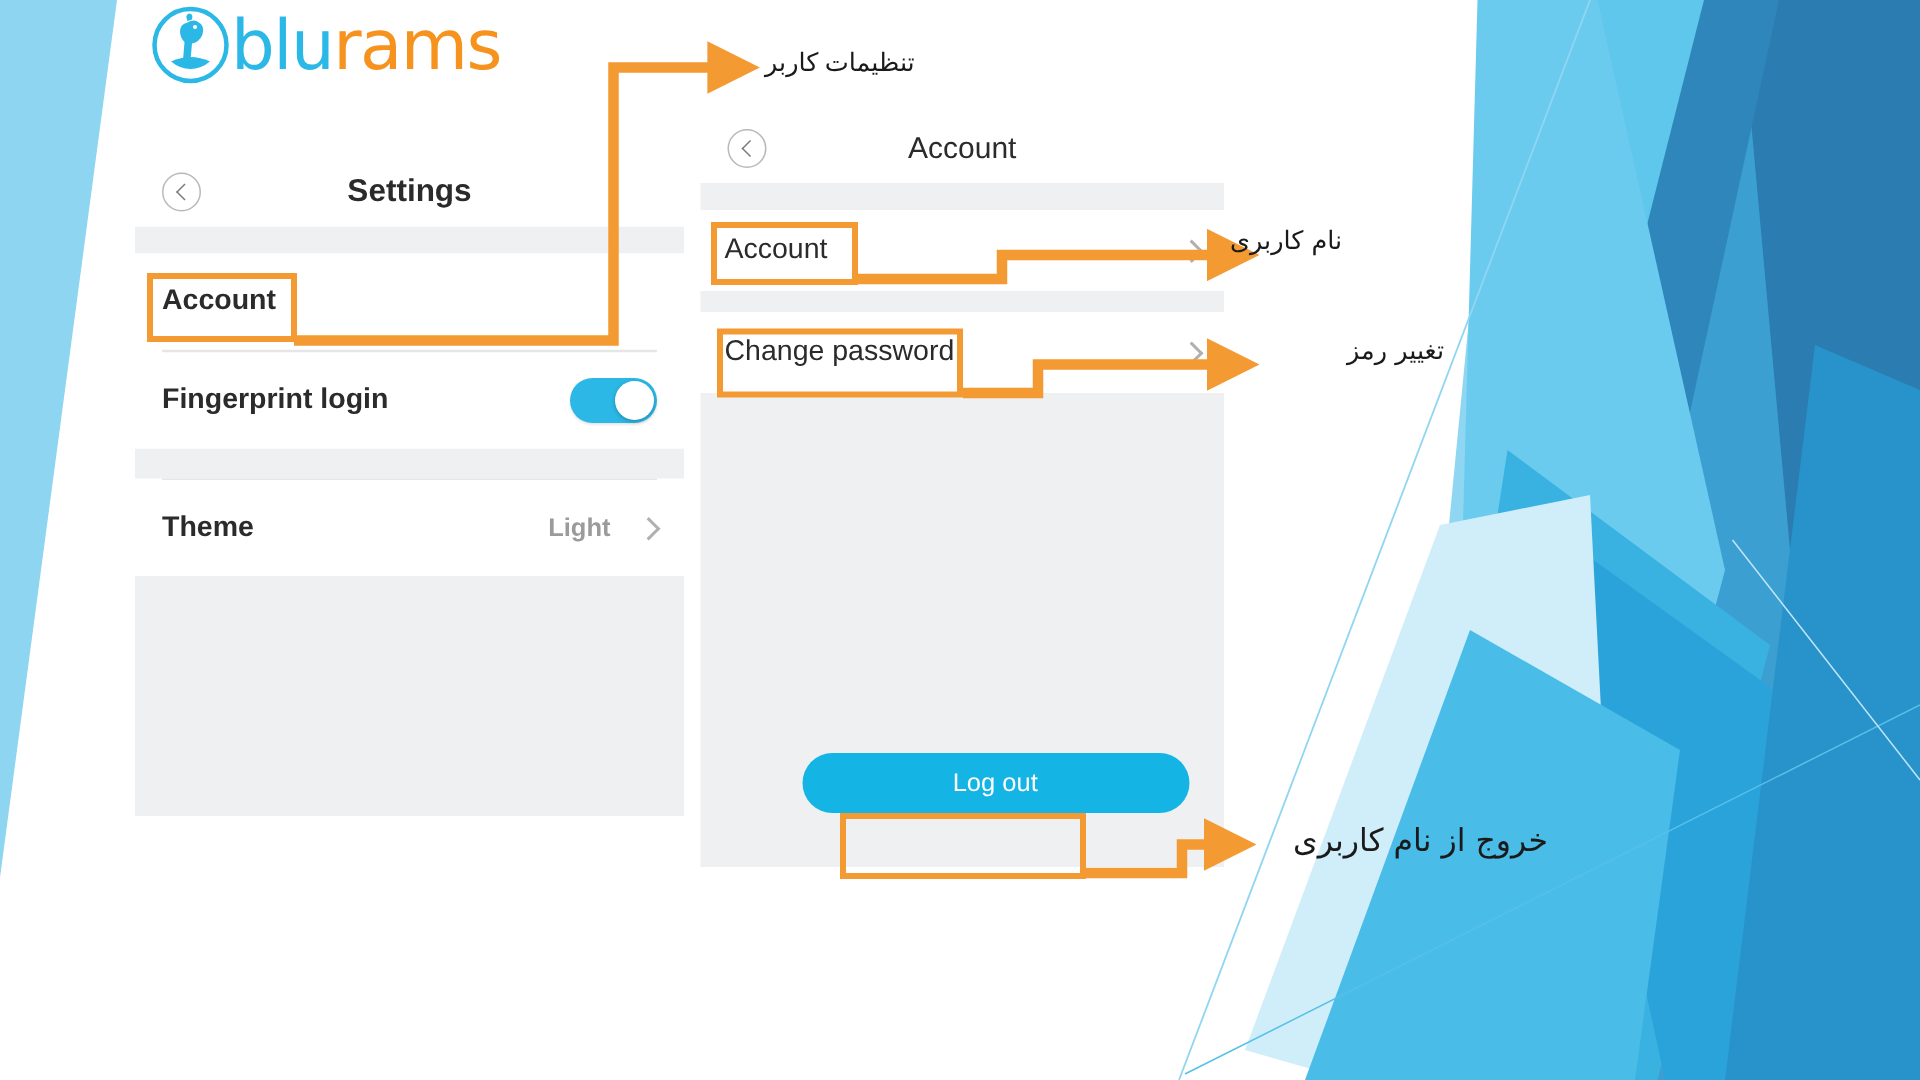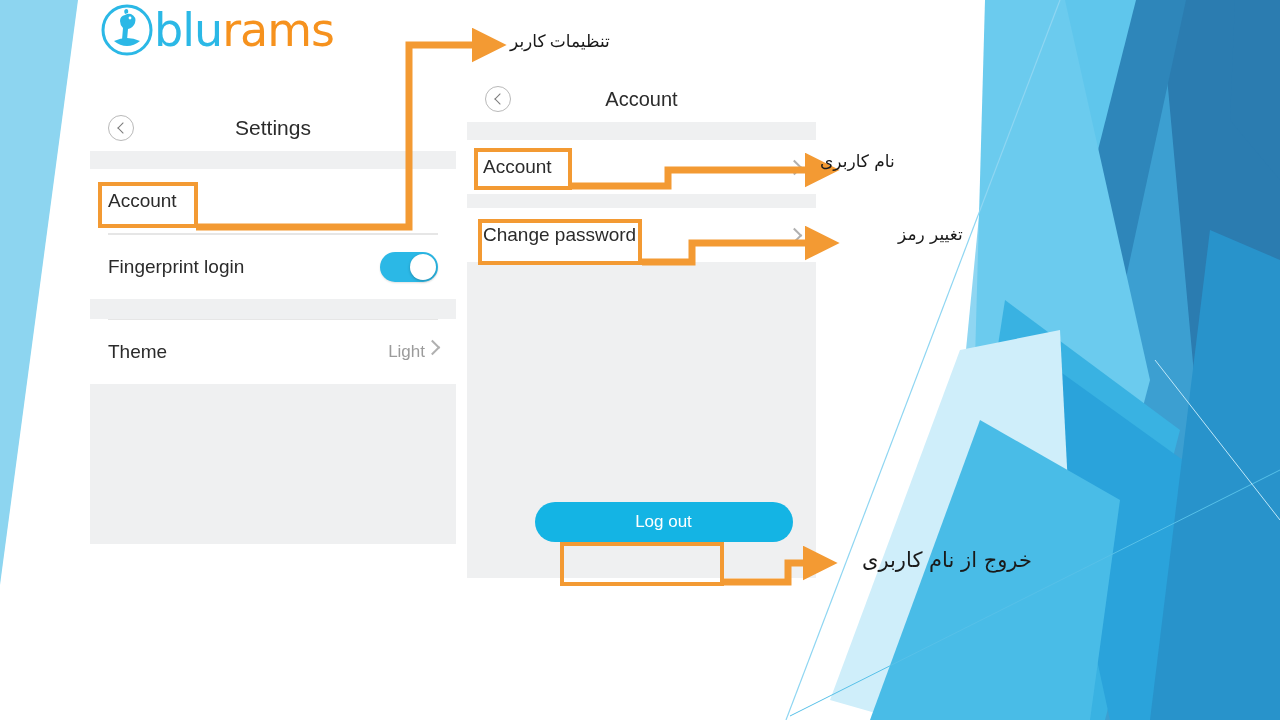--- a/index.html
+++ b/index.html
@@ -60,20 +60,21 @@
   .phone {
     position: absolute;
     background: #ffffff;
     z-index: 3;
   }
   #phone-settings {
     left: 90px;
     top: 105px;
     width: 366px;
     height: 560px;
+    font-weight: bold;
   }
   #phone-account {
     left: 467px;
     top: 76px;
     width: 349px;
     height: 524px;
   }
 
   .nav-bar {
     position: relative;
@@ -117,21 +118,22 @@
     justify-content: space-between;
     background: #ffffff;
     box-sizing: border-box;
   }
   .row-label {
     font-size: 19px;
     color: #2b2b2b;
   }
   .row-right {
     display: flex;
-    gap: 2px;
+    align-items: center;
+    gap: 20px;
   }
   .row-value {
     font-size: 17px;
     color: #9b9b9b;
   }
   .chev {
     display: block;
     width: 9px;
     height: 9px;
     border-right: 2px solid #b0b0b0;

